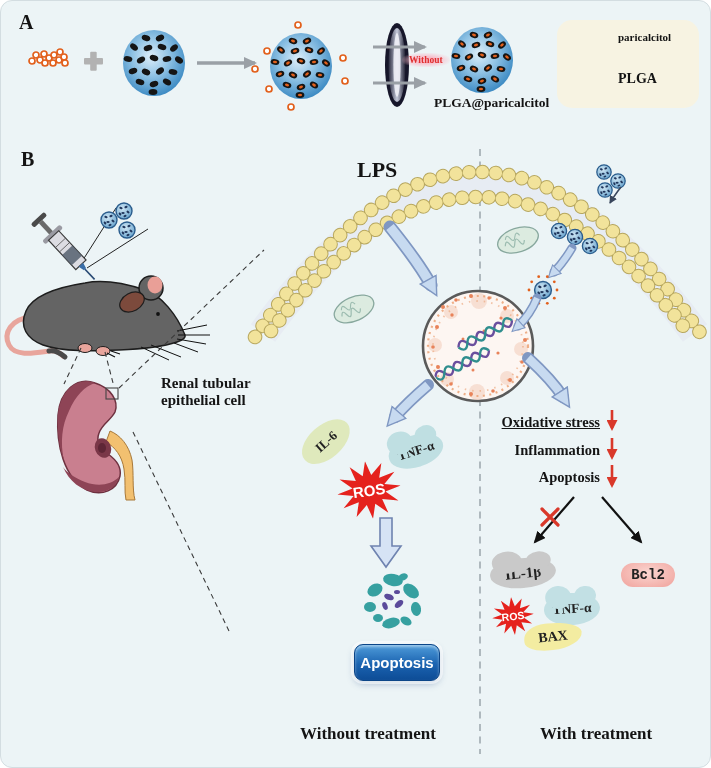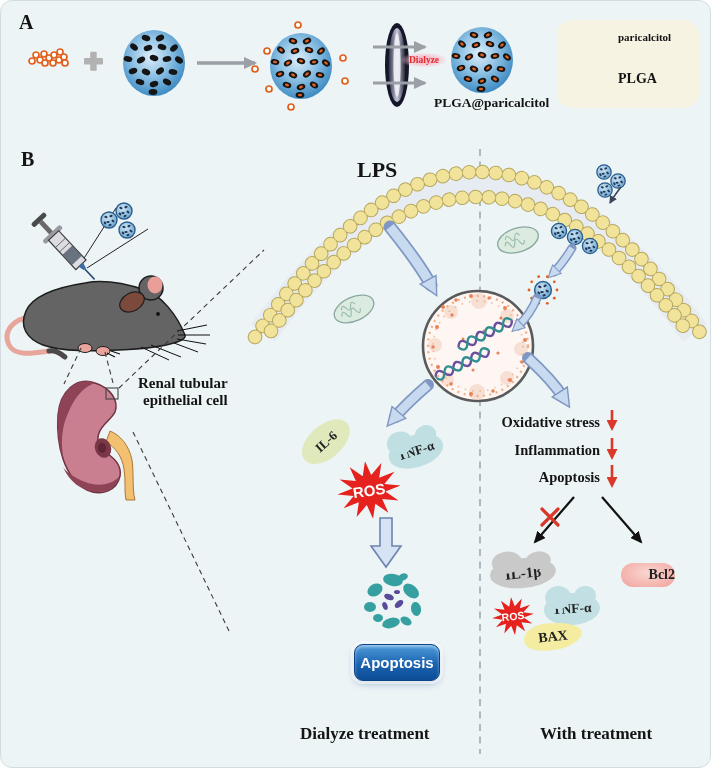--- a/index.html
+++ b/index.html
@@ -17,23 +17,24 @@
   .cloud::before,.cloud::after{content:"";position:absolute;background:inherit;border-radius:50%;}
   .cloud::before{width:46%;height:72%;left:4%;top:-26%;}
   .cloud::after{width:38%;height:60%;right:6%;top:-18%;}
   .star{
     position:absolute;display:flex;align-items:center;justify-content:center;
     background:#e5221d;color:#fff;font-weight:bold;
     font-family:"Liberation Sans",sans-serif;
     clip-path:polygon(100% 50%,75.1% 56.7%,93.3% 75%,68.4% 68.4%,75% 93.3%,56.7% 75.1%,50% 100%,43.3% 75.1%,25% 93.3%,31.6% 68.4%,6.7% 75%,24.9% 56.7%,0% 50%,24.9% 43.3%,6.7% 25%,31.6% 31.6%,25% 6.7%,43.3% 24.9%,50% 0%,56.7% 24.9%,75% 6.7%,68.4% 31.6%,93.3% 25%,75.1% 43.3%);
   }
   .pill{
-    position:absolute;display:flex;align-items:center;justify-content:flex-end;
+    position:absolute;display:flex;align-items:center;justify-content:center;
     font-weight:bold;color:#222;border-radius:13px;
     background:radial-gradient(ellipse at 50% 40%,#fbd6d1 0%,#f2aca6 80%);
+    font-family:Liberation Mono, monospace;
   }
   .btn{
     position:absolute;left:353px;top:643px;width:84px;height:35px;border-radius:9px;
     background:linear-gradient(#4f9cda 0%,#1b63b0 55%,#0d4c96 100%);
     border:1px solid #0b4588;
     box-shadow:0 0 0 3px rgba(255,255,255,.55),0 3px 7px rgba(40,80,140,.35),inset 0 2px 3px rgba(255,255,255,.45);
     color:#fff;font-family:"Liberation Sans",sans-serif;font-weight:bold;font-size:15px;
     display:flex;align-items:center;justify-content:center;
   }
   .dialyze{
@@ -412,45 +413,45 @@
   </g>
   <g stroke="#d9382a" stroke-width="3.2" stroke-linecap="round">
     <line x1="541" y1="508" x2="557" y2="524"></line>
         <line x1="557" y1="508" x2="541" y2="524"></line>
   </g>
 </svg>
 
 <div class="legendbox"></div>
 
 <div class="t" style="left:18px;top:10px;font-size:20px;">A</div>
-<div class="dialyze">Dialyze</div>
+<div class="dialyze">Without</div>
 <div class="t" style="left:433px;top:94px;font-size:13.5px;">PLGA@paricalcitol</div>
 <div class="t" style="left:617px;top:30px;font-size:11px;">paricalcitol</div>
 <div class="t" style="left:617px;top:70px;font-size:14px;">PLGA</div>
 
 <div class="t" style="left:20px;top:147px;font-size:20px;">B</div>
 <div class="t" style="left:356px;top:156px;font-size:22px;">LPS</div>
-<div class="t" style="left:137px;top:374px;font-size:15px;text-align:right;">
+<div class="t" style="left:160px;top:374px;font-size:15px;">
   <span style="display:block;">Renal tubular</span>
   <span style="display:block;">epithelial cell</span>
 </div>
 
 <div class="blob" style="left:297px;top:424px;width:56px;height:33px;transform:rotate(-42deg);background:#dfe9bc;font-size:13px;">
       <span>IL-6</span>
     </div>
 <div class="blob cloud" style="left:387px;top:434px;width:56px;height:32px;transform:rotate(-18deg);background:#bfdfe2;font-size:13px;">
       <span>TNF-α</span>
     </div>
 <div class="star" style="left:336px;top:460px;width:64px;height:58px;transform:rotate(-8deg);font-size:15px;">
       <span>ROS</span>
     </div>
 <div class="btn">Apoptosis</div>
-<div class="t" style="left:299px;top:723px;font-size:17px;">Dialyze treatment</div>
-
-<div class="t" style="right:110px;top:413px;font-size:14.5px;">Oxidative stress</div>
+<div class="t" style="left:299px;top:723px;font-size:17px;">Without treatment</div>
+
+<div class="t" style="right:110px;top:413px;font-size:14.5px;text-decoration:underline;">Oxidative stress</div>
 <div class="t" style="right:110px;top:441px;font-size:14.5px;">Inflammation</div>
 <div class="t" style="right:110px;top:468px;font-size:14.5px;">Apoptosis</div>
 
 <div class="blob cloud" style="left:489px;top:557px;width:66px;height:30px;transform:rotate(-6deg);background:#c9c9c9;font-size:15px;">
       <span>IL-1β</span>
     </div>
 <div class="pill" style="left:620px;top:562px;width:54px;height:24px;font-size:14px;">
       <span>Bcl2</span>
     </div>
 <div class="star" style="left:491px;top:596px;width:42px;height:38px;transform:rotate(-6deg);font-size:10.5px;">

